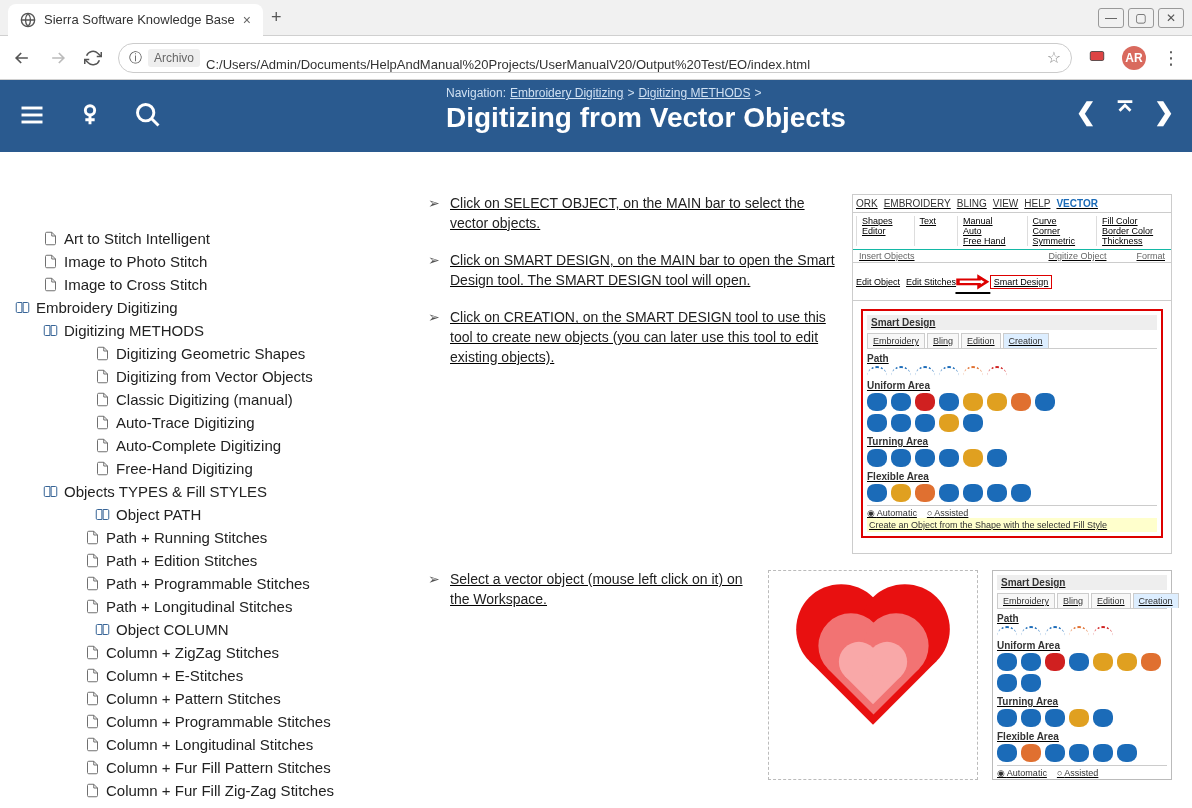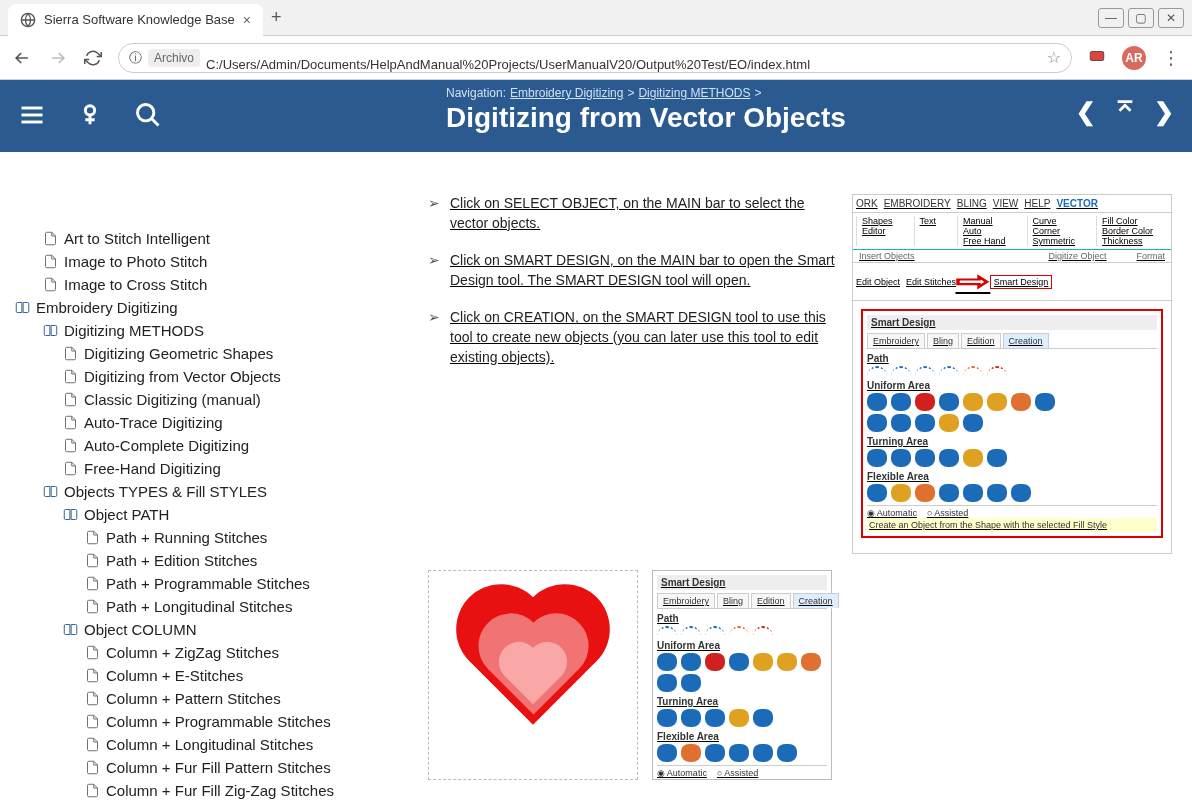--- a/index.html
+++ b/index.html
@@ -38,21 +38,21 @@
 .page-nav span { color: #fff; font-size: 24px; font-weight: bold; cursor: pointer; }
 
 
 .main { display: flex; height: 656px; align-items: flex-end; }
 .sidebar { width: 408px; background: #fff; overflow-y: auto; padding: 6px 0; position: relative; }
 .tree-item { display: flex; align-items: center; padding: 3px 0 3px 0; cursor: pointer; gap: 6px; color: #222; font-size: 15px; }
 .tree-icon { width: 16px; height: 16px; flex-shrink: 0; display:inline-flex; align-items:center; justify-content:center; }
 .file-icon svg, .book-icon svg { width:15px; height:15px; }
 .indent-1 { padding-left: 42px; }
 .indent-0 { padding-left: 14px; }
-.indent-2 { padding-left: 62px; }
+.indent-2 { padding-left: 94px; }
 .indent-3 { padding-left: 84px; }
 
 .content { flex: 1; padding: 12px 20px; overflow-y: auto; position: relative; text-decoration: underline; }
 .instr-row { display: flex; margin-bottom: 16px; gap: 14px; }
 .instr-text { flex: 1; }
 .instr-list { list-style: none; }
 .instr-list li { position: relative; padding-left: 22px; margin-bottom: 18px; font-size: 14px; color: #222; line-height: 1.4; }
 .instr-list li::before { content: '➢'; position: absolute; left: 0; top: 0; color: #555; }
 .sp1 { width: 320px; height: 360px; }
 .sp3 { width: 180px; height: 210px; }
@@ -520,20 +520,25 @@
           <div class="sp-foot">
               <span>◉ <span>Automatic</span></span>
               <span>○ <span>Assisted</span></span>
             </div>
           <div class="sp-hint">Create an Object from the Shape with the selected Fill Style</div>
         </div>
       </div>
     </div>
 
     <div class="instr-row">
+      <div class="instr-text">
+        <ul class="instr-list">
+          <li>Select a vector object (mouse left click on it) on the Workspace.</li>
+        </ul>
+      </div>
       <div class="heart-box">
         <div class="heart h1"></div>
         <div class="heart h2"></div>
         <div class="heart h3"></div>
       </div>
       <div class="sp3 smart-panel" style="border:1px solid #bbb">
         <div class="sp-title">Smart Design</div>
         <div class="sp-tabs">
           <div class="sp-tab">Embroidery</div>
           <div class="sp-tab">Bling</div>

